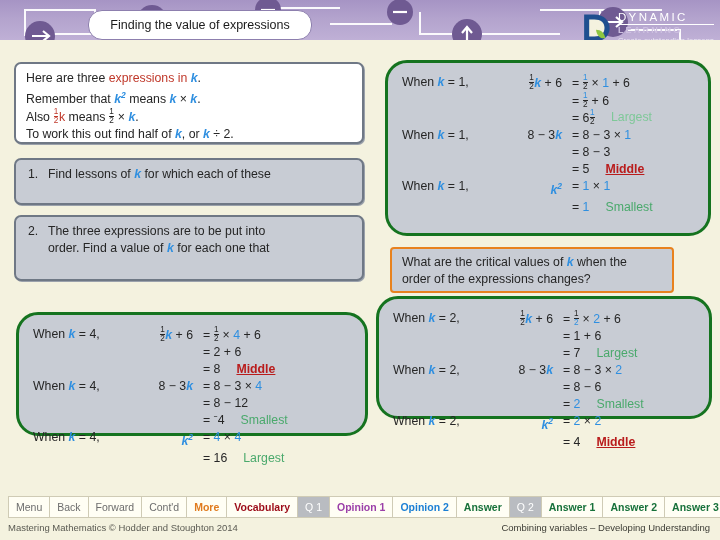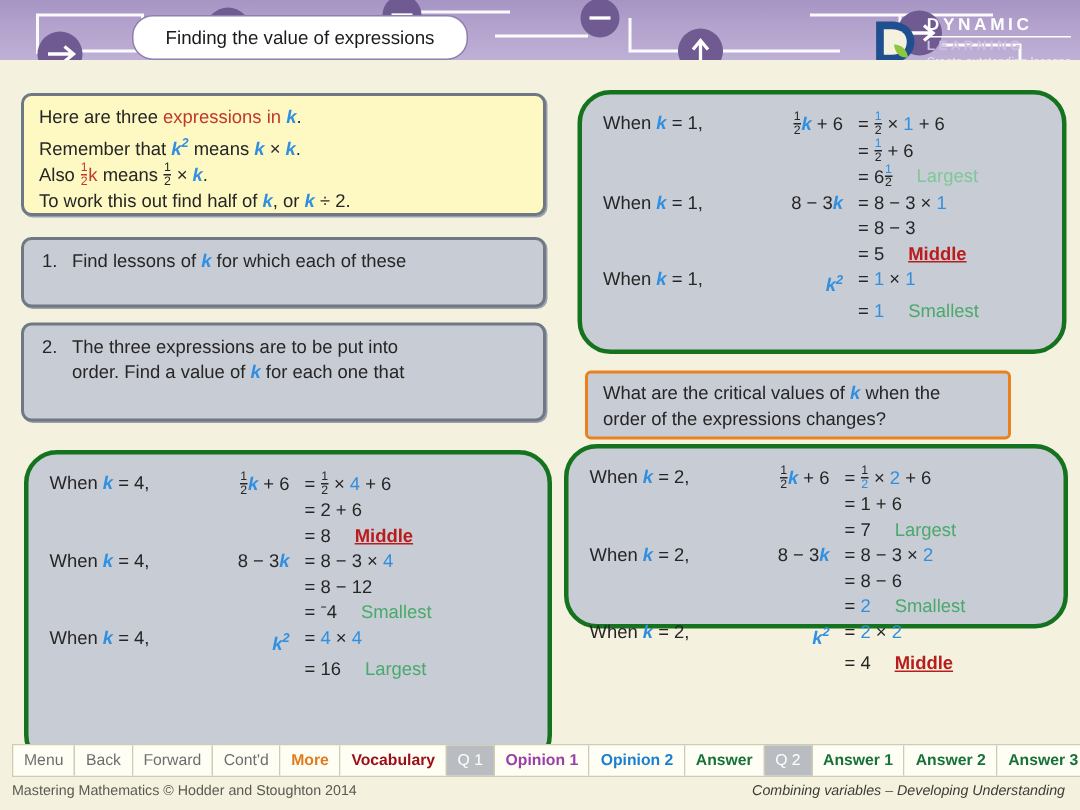--- a/index.html
+++ b/index.html
@@ -60,21 +60,21 @@
     align-items: center;
     gap: 5px;
     z-index: 4;
   }
   #logo-mark { width: 34px; height: 34px; }
   .logo-txt { line-height: 1.05; }
   #logo-word1 {
     font-size: 11.5px;
     letter-spacing: 2.4px;
     color: #ffffff;
-    font-weight: bold;
+    font-weight: normal;
     border-bottom: 1px solid #ffffff;
     padding-bottom: 1px;
   }
   #logo-word2 {
     font-size: 9px;
     letter-spacing: 2.2px;
     color: #cdbfe0;
     font-weight: bold;
     margin-top: 1px;
   }
@@ -89,21 +89,21 @@
   .box {
     position: absolute;
     background: #c8ccd4;
     box-sizing: border-box;
   }
   .box-gray {
     border: 2px solid #6f7885;
     border-radius: 7px;
     box-shadow: 1px 1px 0 #9aa1ab;
   }
-  .box-white { background: #fef9c3; }
+  .box-white { background: #ffffff; }
   .box-green {
     border: 3px solid #15731f;
     border-radius: 22px;
   }
   .box-orange {
     border: 2px solid #e8821e;
     border-radius: 4px;
   }
 
   .txt {
@@ -134,21 +134,21 @@
 
   
   #box-intro { left: 14px; top: 62px; width: 350px; height: 82px; padding: 6px 0 0 10px; }
   #box-q1    { left: 14px; top: 158px; width: 350px; height: 47px; padding: 6px 0 0 12px; }
   #box-q2    { left: 14px; top: 215px; width: 350px; height: 66px; padding: 6px 0 0 12px; }
   .qnum-line { display: flex; }
   .qnum { width: 20px; flex: none; }
 
   
   #box-k1 { left: 385px; top: 60px;  width: 326px; height: 176px; }
-  #box-k4 { left: 16px;  top: 300px; width: 352px; height: 212px; }
+  #box-k4 { left: 16px;  top: 312px; width: 352px; height: 124px; }
   #box-k2 { left: 376px; top: 296px; width: 336px; height: 123px; }
   #box-crit { left: 390px; top: 247px; width: 284px; height: 46px; padding: 5px 0 0 10px; }
 
   .calc { position: absolute; left: 14px; top: 11px; }
   .crow { display: flex; align-items: flex-start; }
   .c-when { width: 92px; flex: none; }
   .c-expr { width: 68px; flex: none; text-align: right; }
   .c-rhs  { padding-left: 10px; }
   .c-tag  { padding-left: 16px; }
 
@@ -180,21 +180,20 @@
     position: absolute;
     left: 8px; top: 522px;
     font-size: 9.5px;
     color: #5a5a52;
   }
   #foot-right {
     position: absolute;
     right: 10px; top: 522px;
     font-size: 9.5px;
     color: #3b3b34;
-    font-style: italic;
   }
 </style>
 </head>
 <body>
 
 <div id="header">
   <svg id="header-deco" viewBox="0 0 720 56" preserveAspectRatio="none">
     <g stroke="#ffffff" stroke-width="2" fill="none" opacity="0.95">
       <path d="M25,36 L25,10 L95,10 L95,30"></path>
       <path d="M52,34 L140,34 L140,52"></path>

